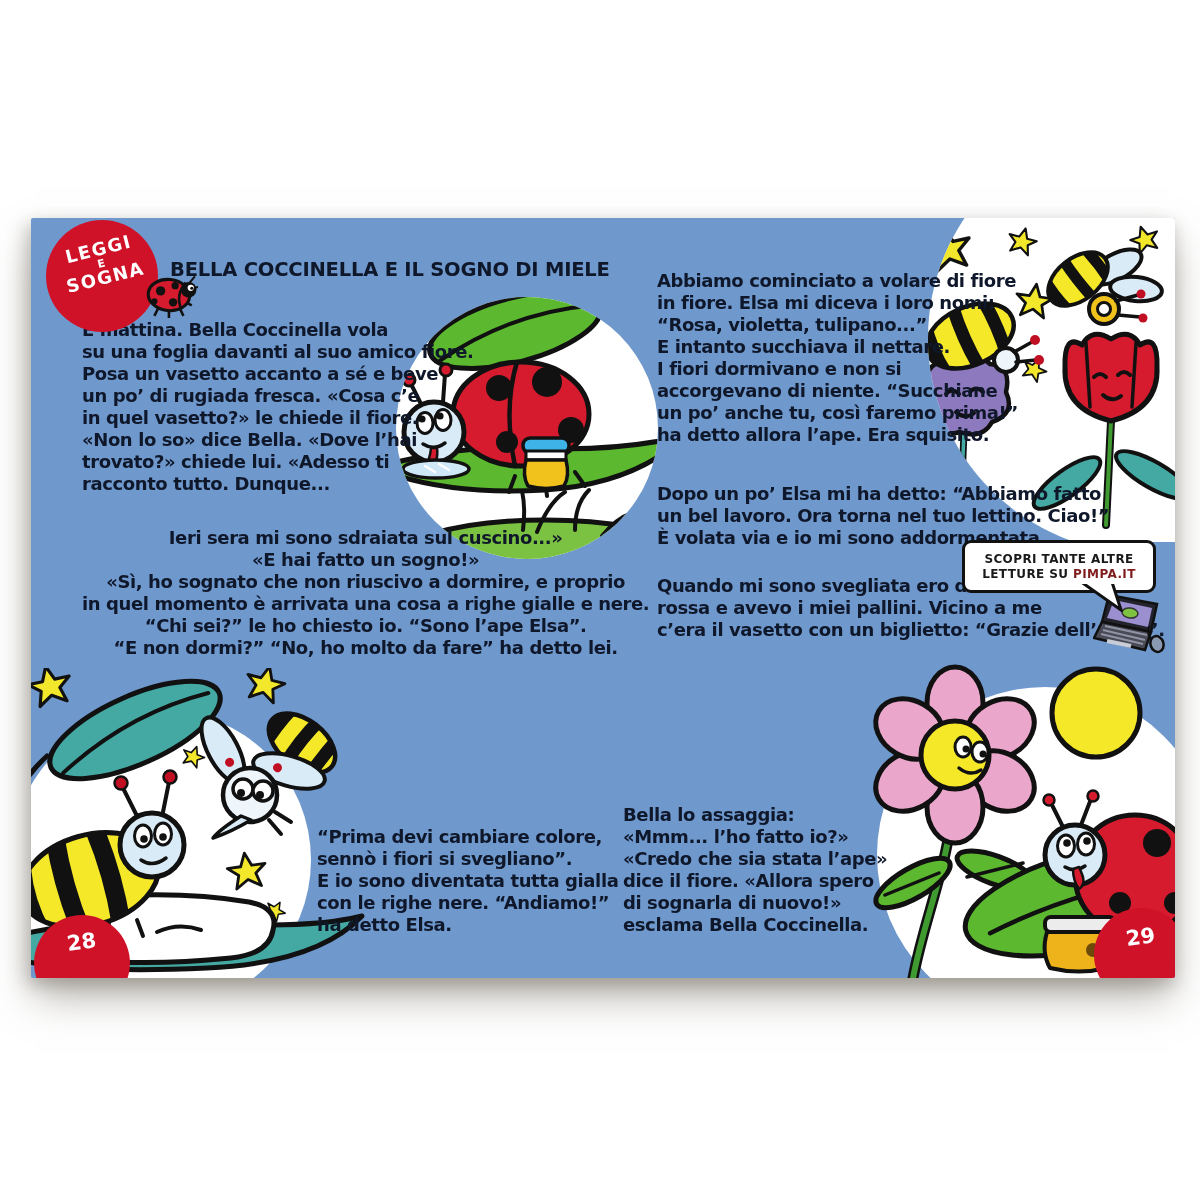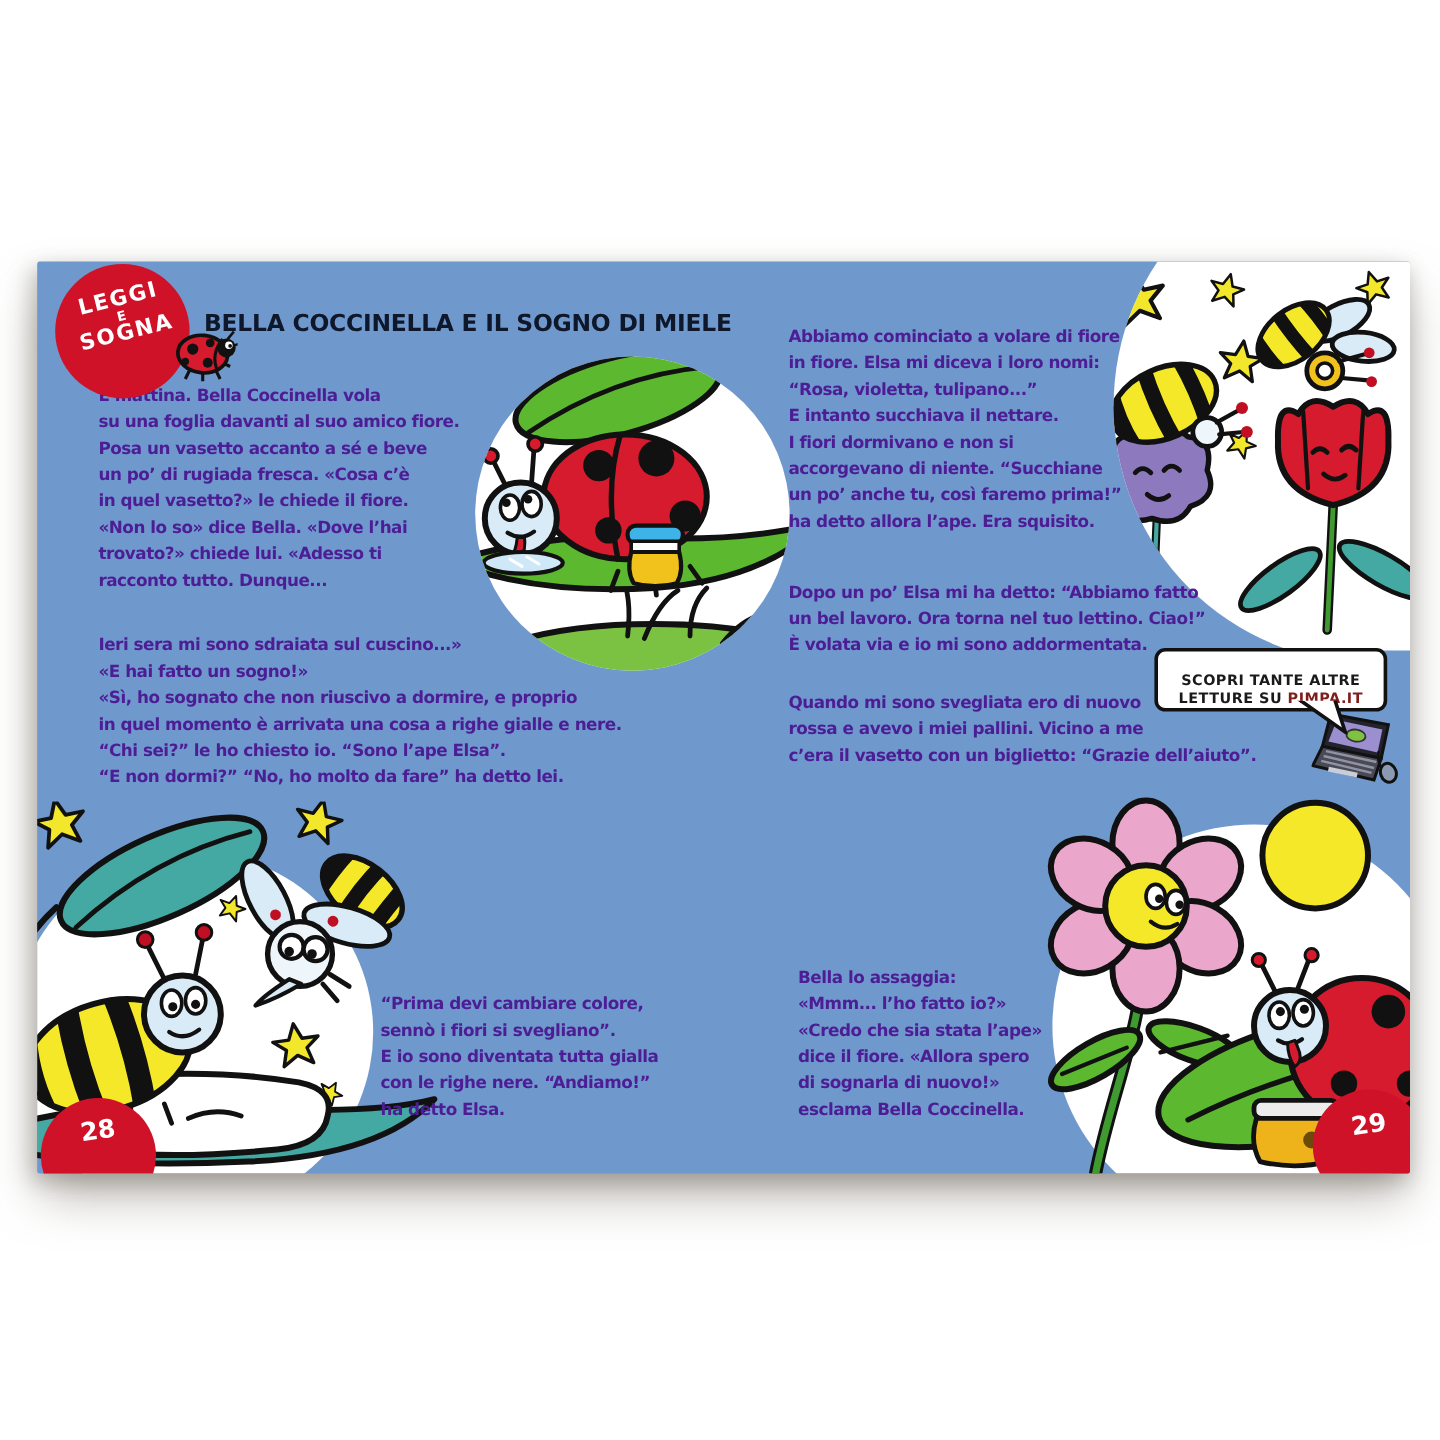--- a/index.html
+++ b/index.html
@@ -12,36 +12,36 @@
   
   .leggi-badge{left:15px;top:2px;width:112px;height:112px;border-radius:50%;background:#cf1228;z-index:3;}
   .leggi-txt{width:100%;margin-top:20px;text-align:center;color:#fff;font-weight:bold;
     transform:rotate(-14deg);letter-spacing:1.5px;line-height:1;}
   .leggi-txt .l1,.leggi-txt .l3{font-size:18px;line-height:18px;}
   .leggi-txt .l2{font-size:11px;line-height:11px;}
   .badge-bug{left:113px;top:52px;width:54px;height:48px;z-index:4;}
   
   .title{left:139px;top:40px;color:#0f172a;font-size:19.5px;font-weight:bold;letter-spacing:-0.2px;z-index:2;white-space:nowrap;}
   
-  .para{color:#4c1d95;font-size:14px;line-height:22px;font-weight:bold;letter-spacing:-0.4px;
+  .para{color:#0f172a;font-size:18px;line-height:22px;font-weight:bold;letter-spacing:-0.4px;
     white-space:pre-line;z-index:2;}
-  .p-l1{left:51px;top:101px;} .p-l2{left:51px;top:309px;}
+  .p-l1{left:51px;top:101px;} .p-l2{left:51px;top:309px;text-align:center;}
   .p-l3{left:321px;top:471px;} .p-l4{left:286px;top:608px;}
   .p-r1{left:626px;top:52px;}  .p-r2{left:626px;top:265px;}
   .p-r3{left:626px;top:357px;} .p-r4{left:626px;top:445px;}
-  .p-r5{left:634px;top:586px;}
+  .p-r5{left:592px;top:586px;}
   
   .v{z-index:1;}
   .v1{left:364px;top:78px;width:264px;height:264px;}
   .v2{left:-14px;top:450px;width:350px;height:310px;}
   .v3{left:850px;top:0;width:294px;height:324px;}
   .v4{left:824px;top:440px;width:360px;height:320px;}
   
   .bubble{left:931px;top:322px;width:188px;height:47px;background:#ffffff;border:3px solid #111;
-    border-radius:9px;z-index:5;display:flex;flex-direction:column;justify-content:flex-end;align-items:center;
+    border-radius:9px;z-index:5;display:flex;flex-direction:column;justify-content:center;align-items:center;
     color:#1a1a1a;font-weight:bold;font-size:12px;line-height:15px;letter-spacing:0.4px;}
   .bubble .link{color:#7f1d1d;}
   .bubble-tail{left:1044px;top:366px;width:48px;height:28px;z-index:6;}
   .laptop{left:1062px;top:374px;width:74px;height:62px;z-index:5;}
   
   .pagenum{border-radius:50%;background:#cf1228;z-index:7;text-align:center;color:#fff;font-weight:bold;font-size:21px;}
   .pn-left{left:3px;top:697px;width:96px;height:96px;}
   .pn-left span{display:inline-block;margin-top:15px;transform:rotate(-8deg);}
   .pn-right{left:1063px;top:690px;width:94px;height:94px;}
   .pn-right span{display:inline-block;margin-top:17px;transform:rotate(-8deg);}

